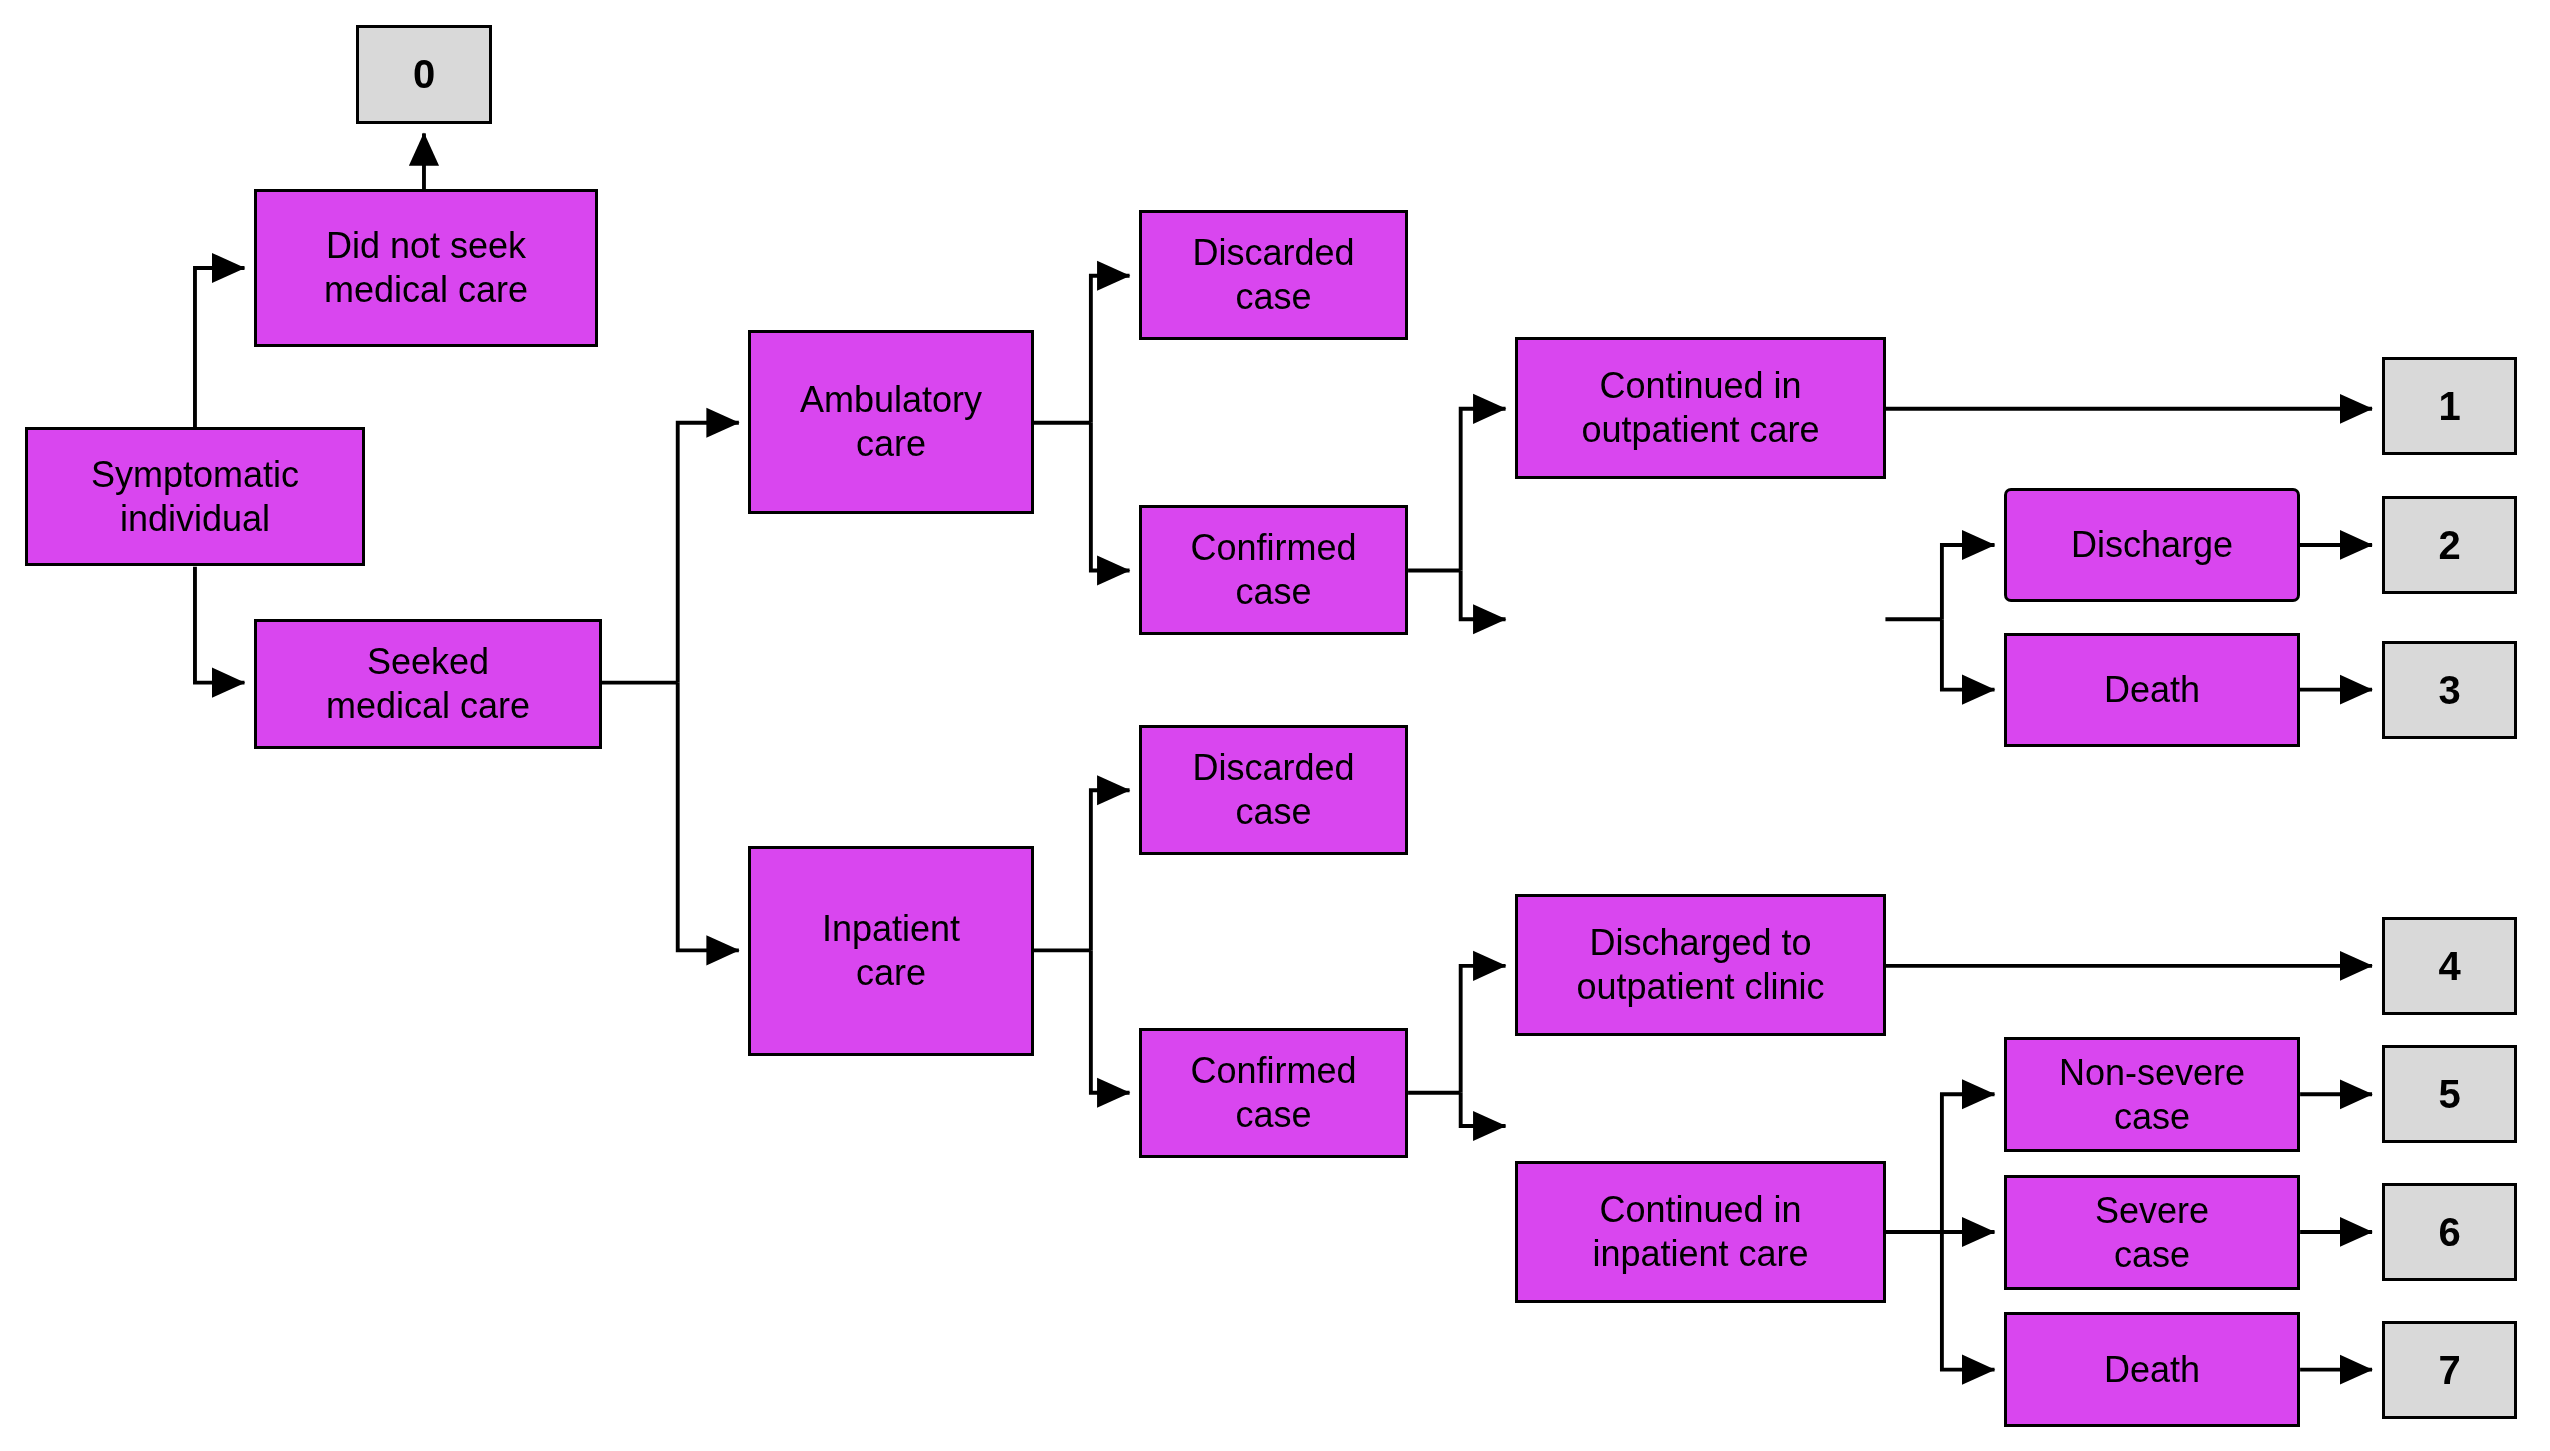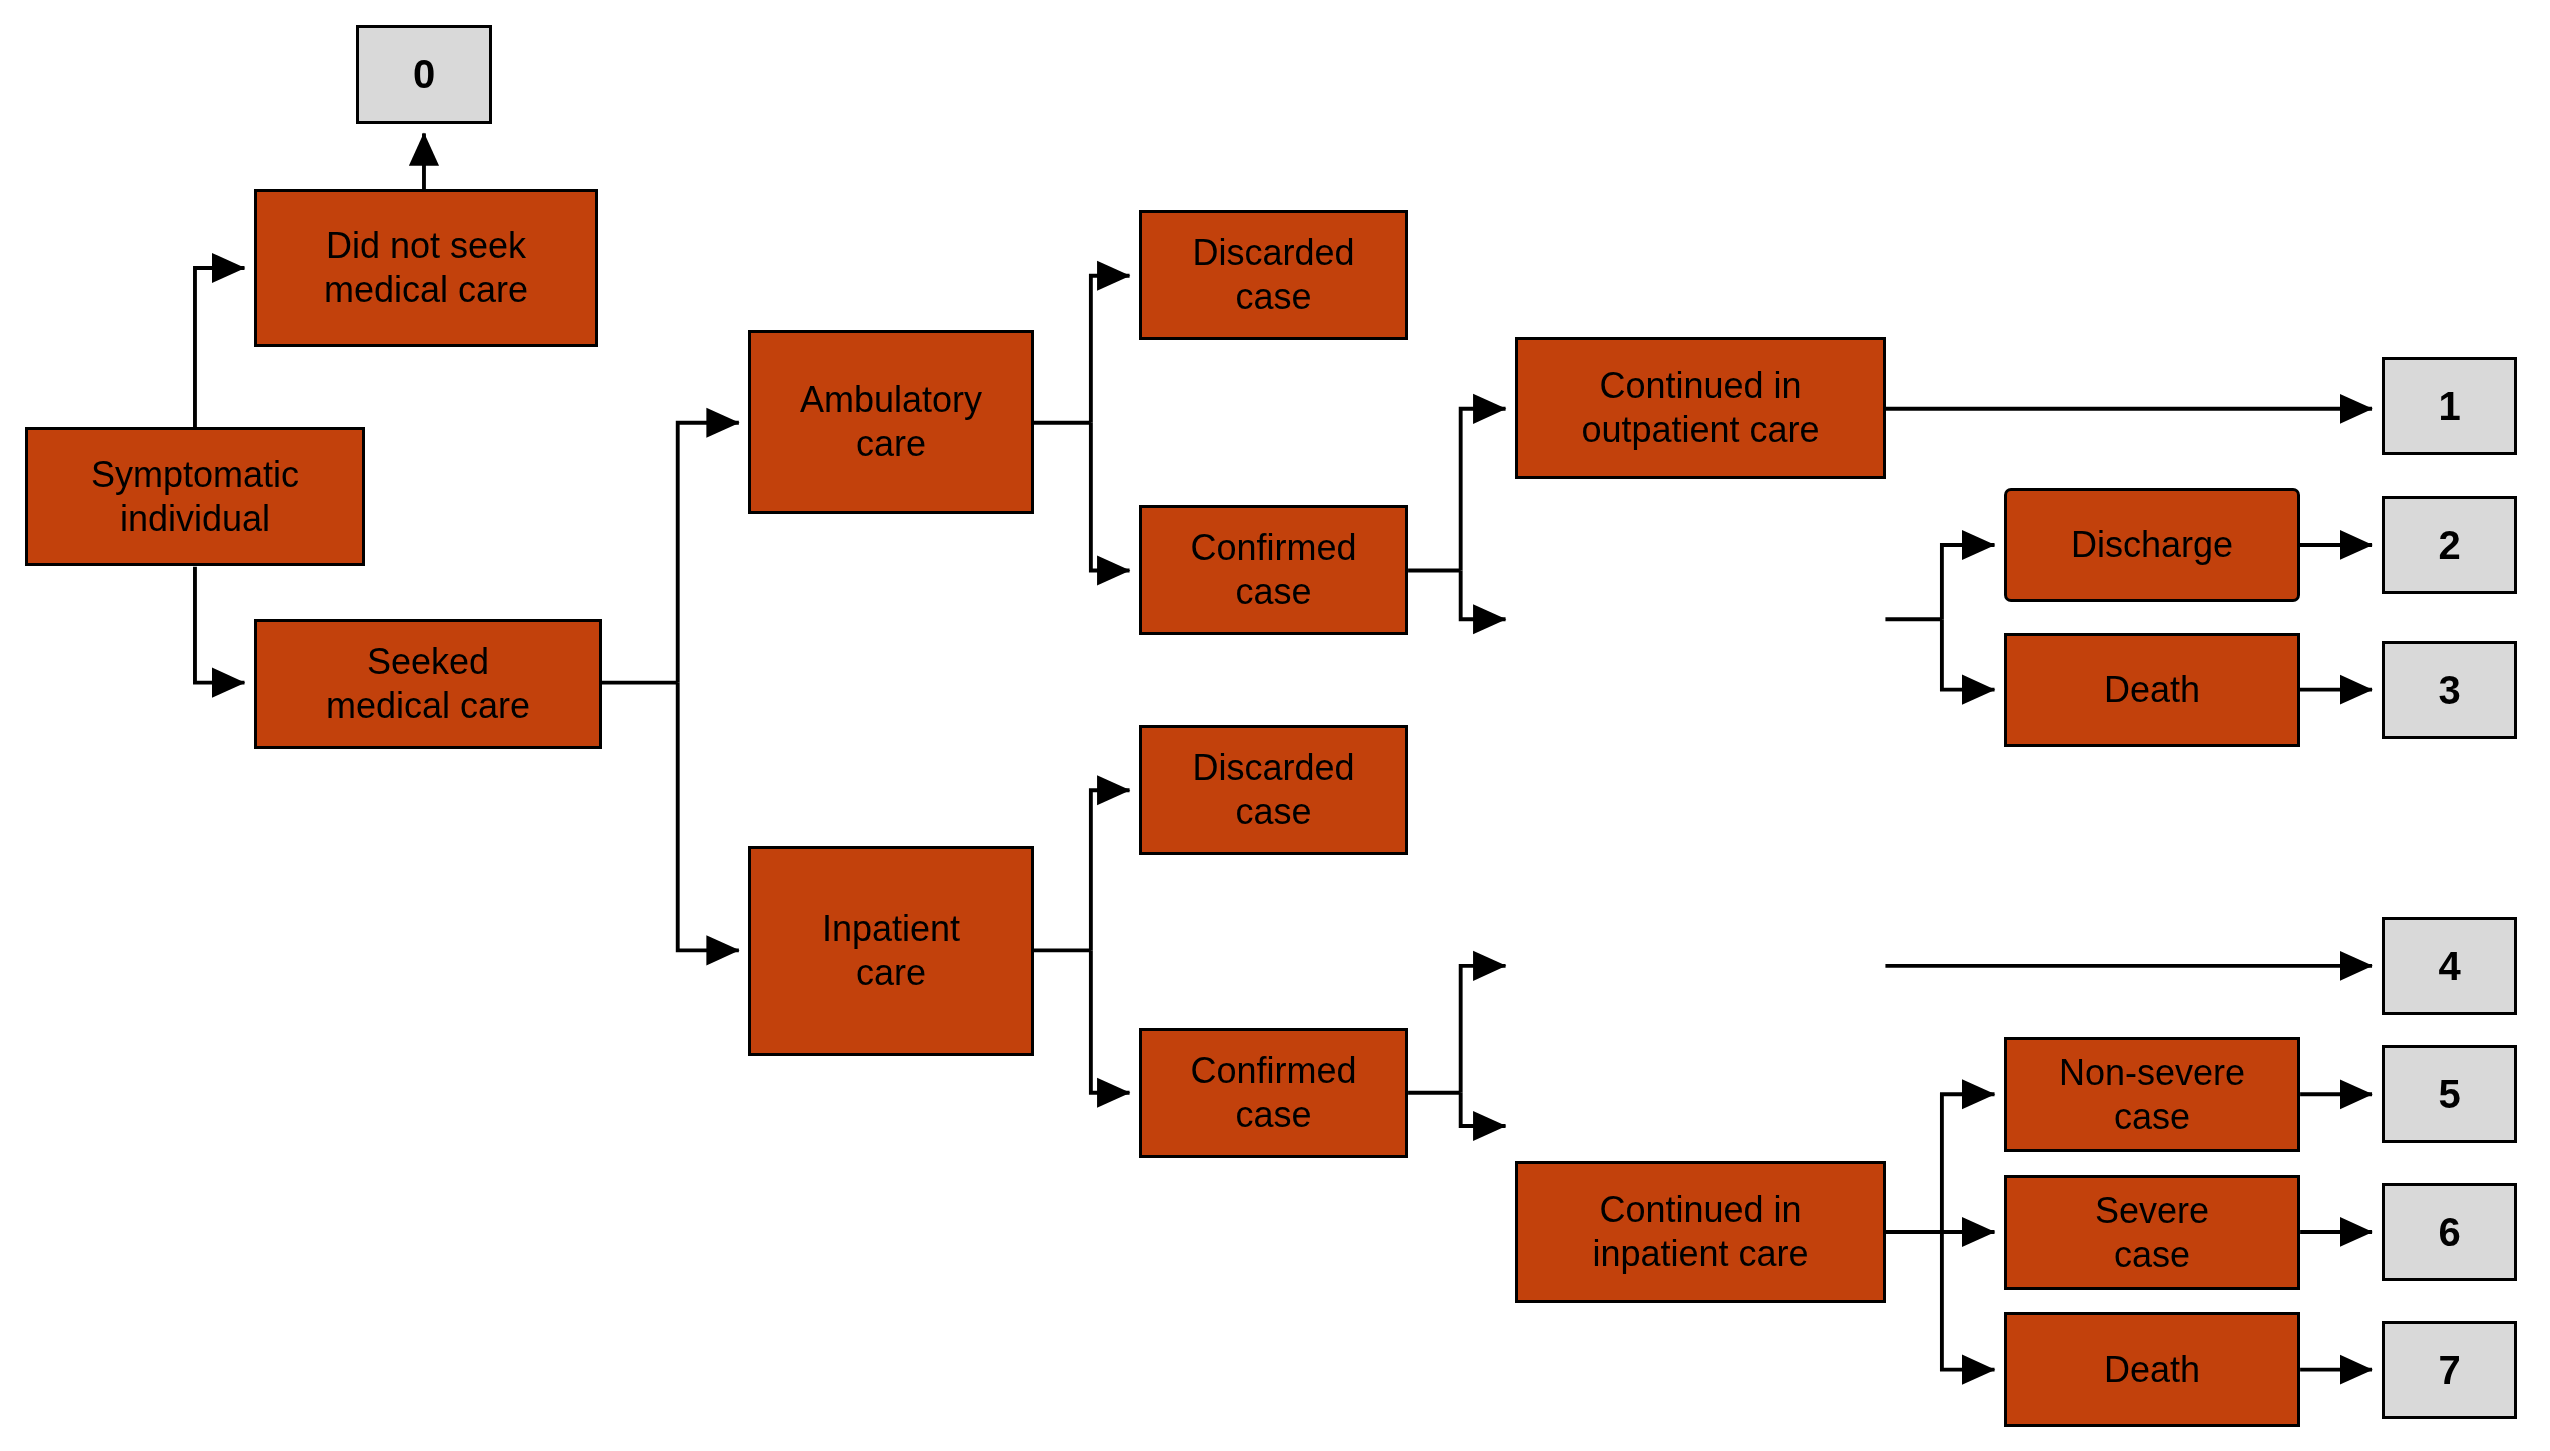--- a/index.html
+++ b/index.html
@@ -22,21 +22,21 @@
     left: 0;
     top: 0;
     width: 2550px;
     height: 1452px;
     display: block;
   }
   .node-box {
     position: absolute;
     box-sizing: border-box;
     border: 3.1px solid #000000;
-    background: #c2410c;
+    background: #d946ef;
     display: flex;
     align-items: center;
     justify-content: center;
     text-align: center;
   }
   .node-box.gray {
     background: #d9d9d9;
     border-width: 3.9px;
   }
   .node-label {
@@ -168,20 +168,24 @@
 
 
   <div class="node-box" style="left:2004px; top:488px; width:296px; height:114px;border-radius:7px;">
     <span class="node-label">Discharge</span>
   </div>
 
   <div class="node-box" style="left:2004px; top:633px; width:296px; height:114px;">
     <span class="node-label">Death</span>
   </div>
 
+  <div class="node-box" style="left:1515px; top:894px; width:371px; height:142px;">
+    <span class="node-label">Discharged to
+outpatient clinic</span>
+  </div>
 
   <div class="node-box" style="left:1515px; top:1161px; width:371px; height:142px;">
     <span class="node-label">Continued in
 inpatient care</span>
   </div>
 
   <div class="node-box" style="left:2004px; top:1037px; width:296px; height:115px;">
     <span class="node-label">Non-severe
 case</span>
   </div>

